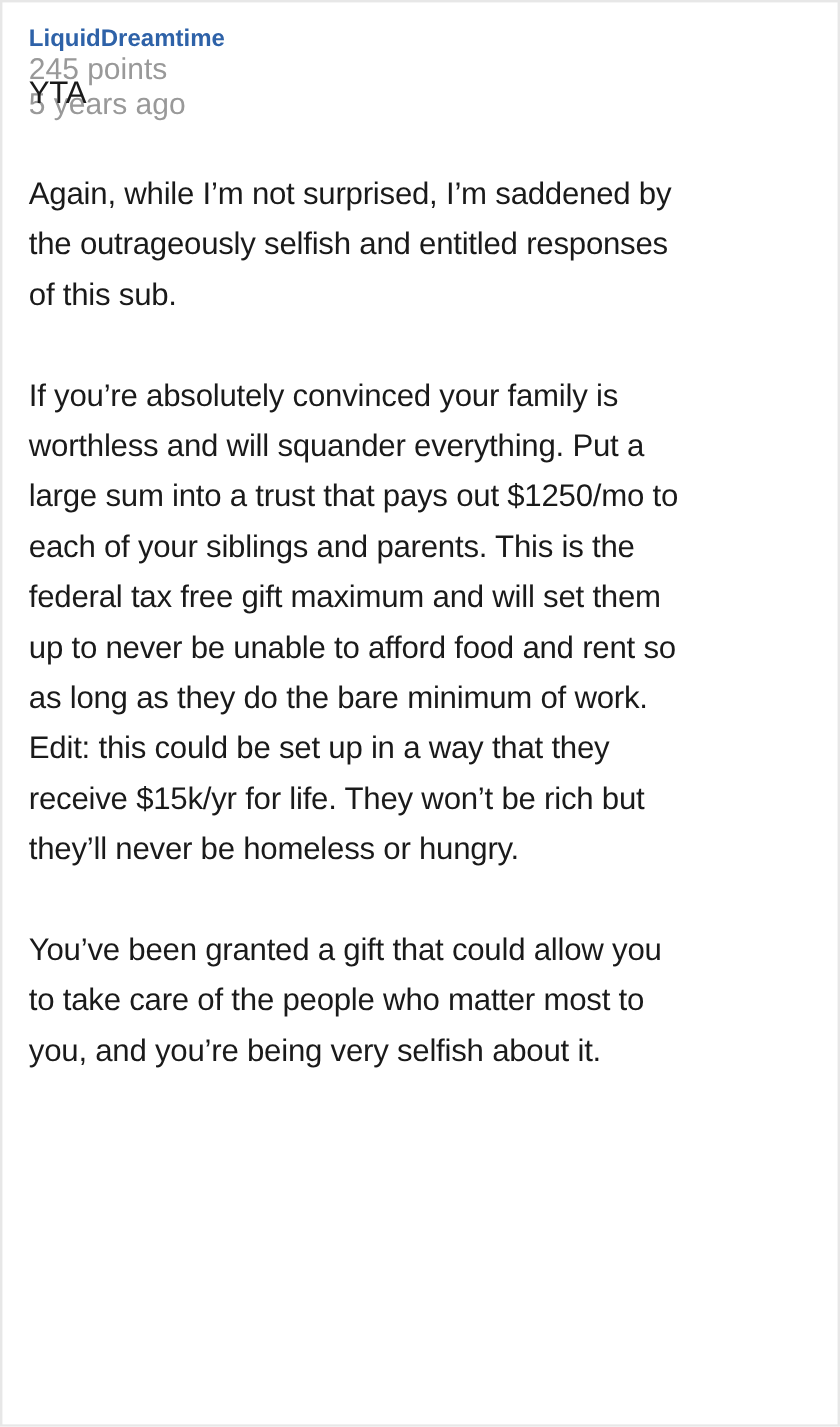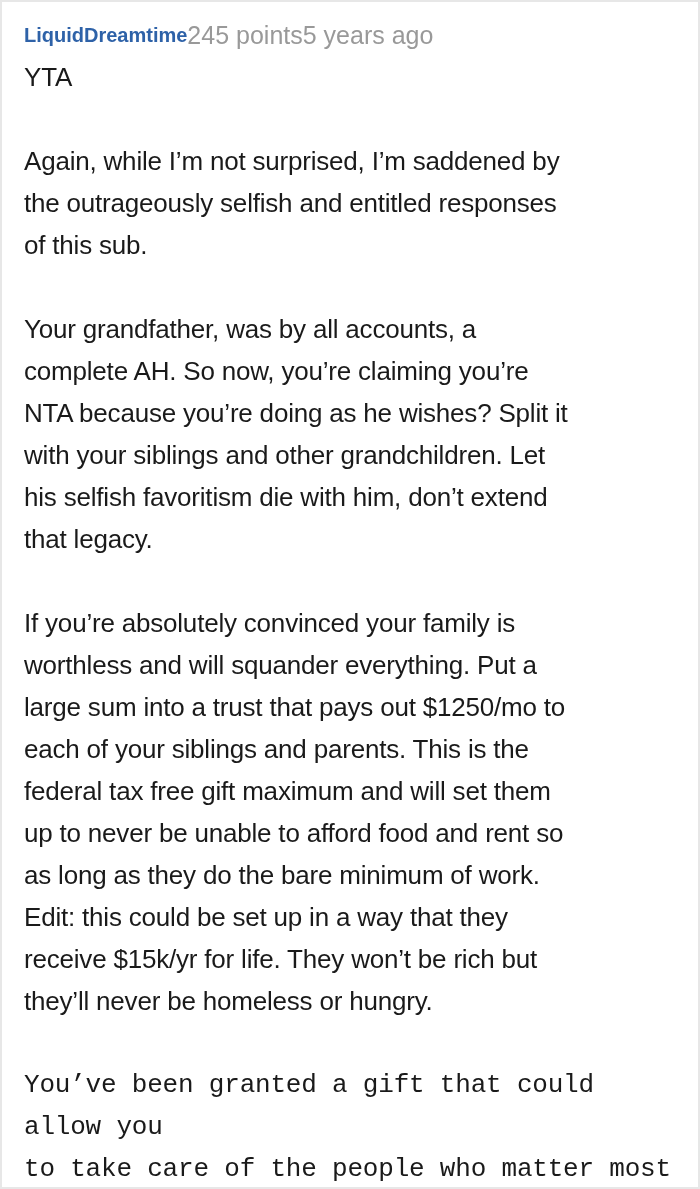--- a/index.html
+++ b/index.html
@@ -11,23 +11,24 @@
   .comment-card {
     width: 700px;
     height: 1189px;
     background: #ffffff;
     border: 2px solid #e7e7e7;
     padding: 19px 22px 0 22px;
     overflow: hidden;
   }
   .comment-header {
     display: flex;
-    align-items: center;
+    align-items: flex-start;
     height: 28px;
     white-space: nowrap;
+    flex-direction: column;
   }
   .username {
     color: #2e62a8;
     font-size: 20px;
     font-weight: bold;
     text-decoration: none;
     cursor: pointer;
   }
   .meta {
     color: #999999;
@@ -38,43 +39,37 @@
     margin-top: 7px;
     color: #1a1a1a;
   }
   .comment-body p {
     font-size: 26px;
     line-height: 42px;
     letter-spacing: -0.2px;
     white-space: pre-line;
     margin: 0 0 42px 0;
   }
-  .comment-body p:last-child { margin-bottom: 14px; font-family: Liberation Mono, monospace; }
+  .comment-body p:last-child { margin-bottom: 14px; }
 </style>
 </head>
 <body>
 
 <div class="comment-card">
   <div class="comment-header">
     <a class="username">LiquidDreamtime</a>
     <span class="meta">245 points</span>
     <span class="meta">5 years ago</span>
   </div>
 
   <div class="comment-body">
     <p>YTA</p>
     <p>Again, while I’m not surprised, I’m saddened by
 the outrageously selfish and entitled responses
 of this sub.</p>
-    <p>Your grandfather, was by all accounts, a
-complete AH. So now, you’re claiming you’re
-NTA because you’re doing as he wishes? Split it
-with your siblings and other grandchildren. Let
-his selfish favoritism die with him, don’t extend
-that legacy.</p>
     <p>If you’re absolutely convinced your family is
 worthless and will squander everything. Put a
 large sum into a trust that pays out $1250/mo to
 each of your siblings and parents. This is the
 federal tax free gift maximum and will set them
 up to never be unable to afford food and rent so
 as long as they do the bare minimum of work.
 Edit: this could be set up in a way that they
 receive $15k/yr for life. They won’t be rich but
 they’ll never be homeless or hungry.</p>

